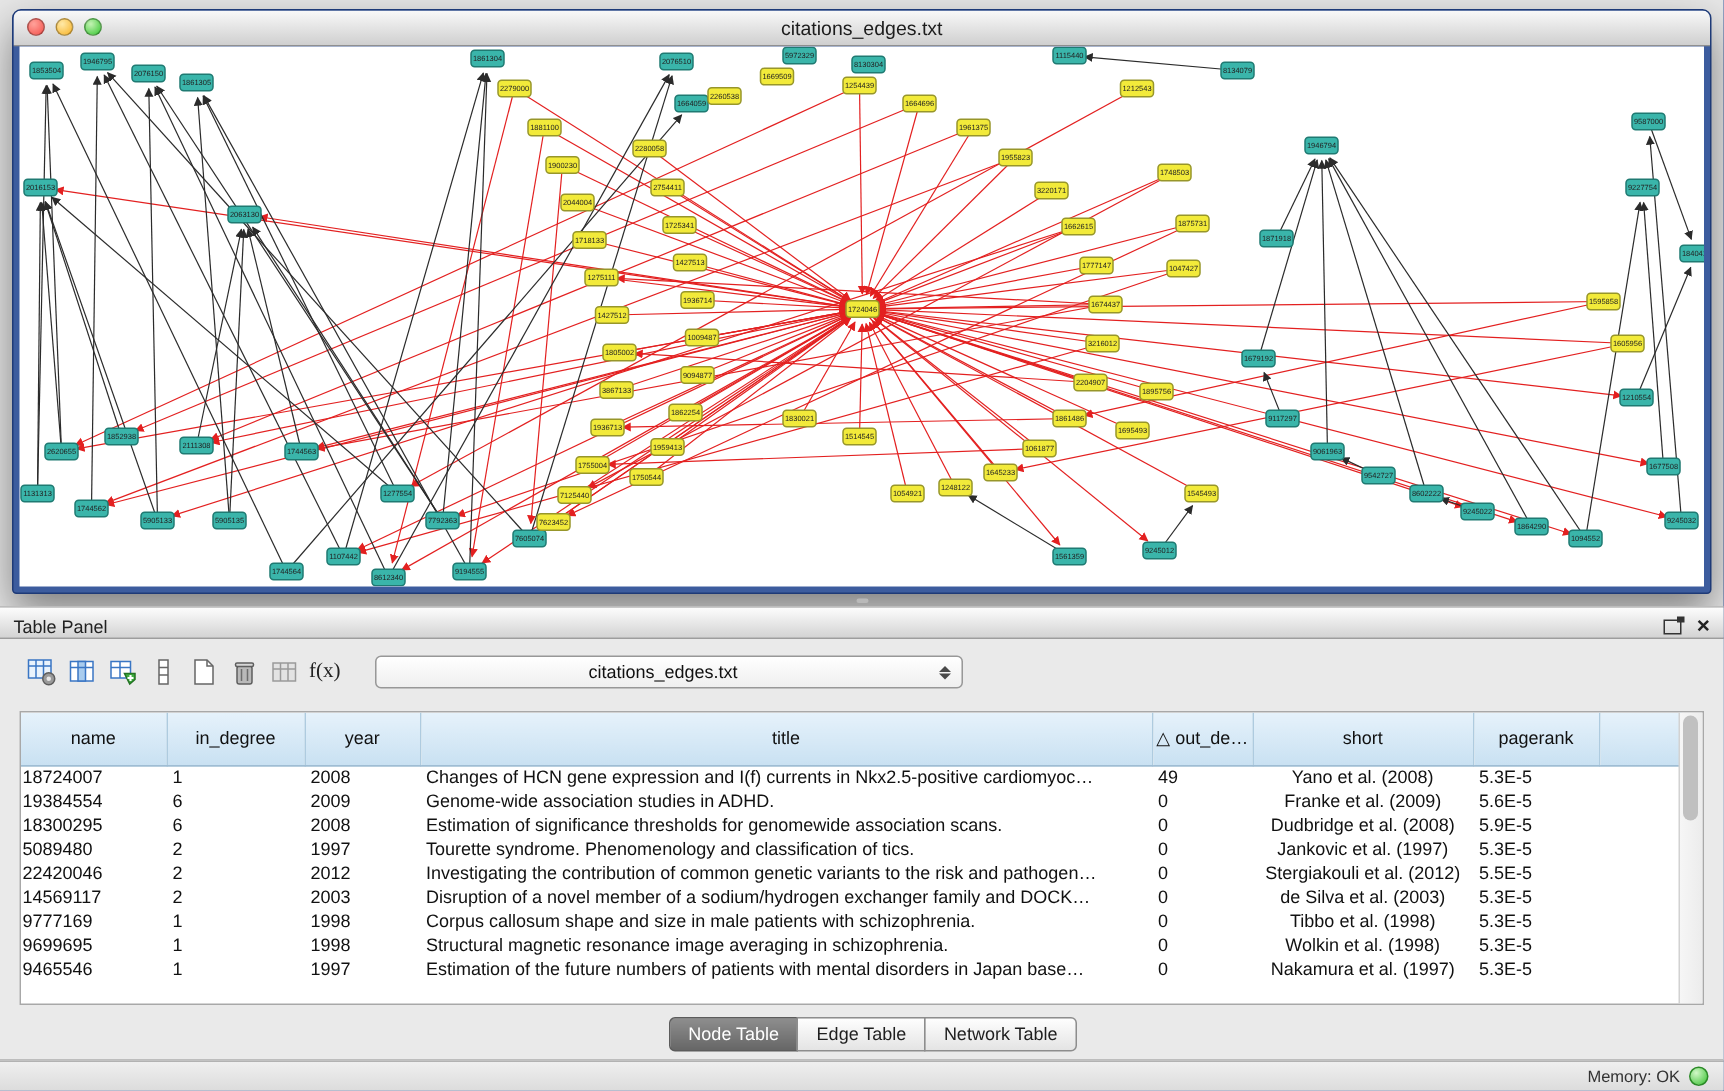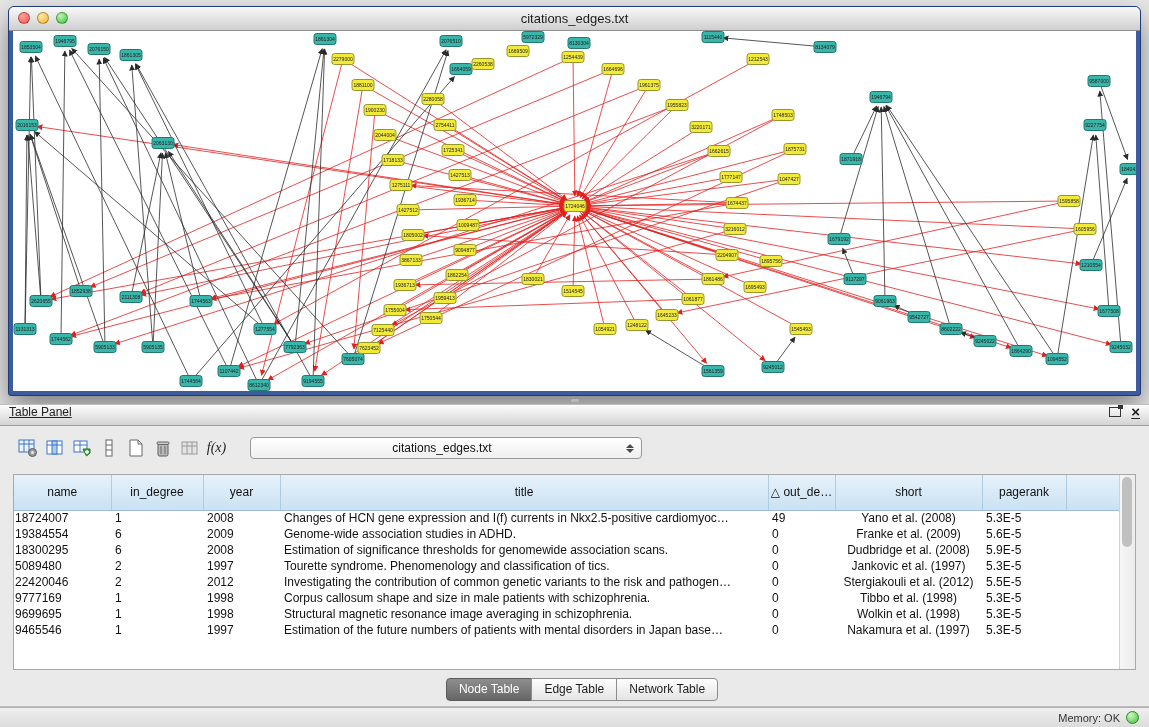--- a/index.html
+++ b/index.html
@@ -35,34 +35,34 @@
   
   .split-dot{
     position:absolute;top:399px;left:571px;width:8px;height:3px;
     background:#b9b9b9;border-radius:2px;
   }
   
   .table-panel-header{
     position:absolute;top:404px;left:0;width:100%;height:22px;box-sizing:border-box;
     background:linear-gradient(#fdfdfd,#d3d3d3);
     border-top:1px solid #bcbcbc;border-bottom:1px solid #9d9d9d;
-    display:flex;align-items:flex-start;padding:0 9px;font-size:12px;color:#222;text-decoration:underline;
+    display:flex;align-items:flex-end;padding:0 9px;font-size:12px;color:#222;
   }
   .tph-icons{margin-left:auto;display:flex;align-items:center;gap:10px;}
   .float-icon{width:10px;height:8px;border:1px solid #333;position:relative;display:inline-block;}
   .float-icon::after{content:"";position:absolute;right:-3px;top:-3px;width:5px;height:4px;background:#333;}
   .close-icon{font-size:15px;font-weight:bold;color:#222;line-height:14px;cursor:default;}
   
   .panel-body{
     position:absolute;top:426px;left:0;right:0;bottom:20px;
     background:#eaeaea;border-bottom:1px solid #bdbdbd;
   }
   .toolbar{display:flex;align-items:center;padding:7px 0 0 14px;height:30px;}
   .tb-btn{width:27px;height:26px;display:flex;align-items:center;justify-content:center;}
-  .fx-label{font-family:"Liberation Serif","DejaVu Serif",serif;font-style:italic;font-size:14px;color:#222;}
+  .fx-label{font-family:"Liberation Serif","DejaVu Serif",serif;font-size:14px;color:#222;}
   .combo{
     margin-left:20px;width:392px;height:22px;box-sizing:border-box;
     background:linear-gradient(#ffffff,#efefef);
     border:1px solid #989898;border-radius:4px;
     display:flex;align-items:center;padding:0 4px 0 10px;font-size:12px;color:#111;
   }
   .combo-value{flex:1;text-align:center;}
   .combo-arrows{display:flex;flex-direction:column;align-items:center;justify-content:center;gap:1px;width:14px;}
   .tri-up{width:0;height:0;border-left:4px solid transparent;border-right:4px solid transparent;border-bottom:4px solid #4a4a4a;}
   .tri-down{width:0;height:0;border-left:4px solid transparent;border-right:4px solid transparent;border-top:4px solid #4a4a4a;}
@@ -605,20 +605,30 @@
             <td class="c0">22420046</td>
             <td class="c1">2</td>
             <td class="c2">2012</td>
             <td class="c3">Investigating the contribution of common genetic variants to the risk and pathogen…</td>
             <td class="c4">0</td>
             <td class="c5">Stergiakouli et al. (2012)</td>
             <td class="c6">5.5E-5</td>
             <td class="c7"></td>
           </tr>
           <tr>
+            <td class="c0">14569117</td>
+            <td class="c1">2</td>
+            <td class="c2">2003</td>
+            <td class="c3">Disruption of a novel member of a sodium/hydrogen exchanger family and DOCK…</td>
+            <td class="c4">0</td>
+            <td class="c5">de Silva et al. (2003)</td>
+            <td class="c6">5.3E-5</td>
+            <td class="c7"></td>
+          </tr>
+          <tr>
             <td class="c0">9777169</td>
             <td class="c1">1</td>
             <td class="c2">1998</td>
             <td class="c3">Corpus callosum shape and size in male patients with schizophrenia.</td>
             <td class="c4">0</td>
             <td class="c5">Tibbo et al. (1998)</td>
             <td class="c6">5.3E-5</td>
             <td class="c7"></td>
           </tr>
           <tr>

